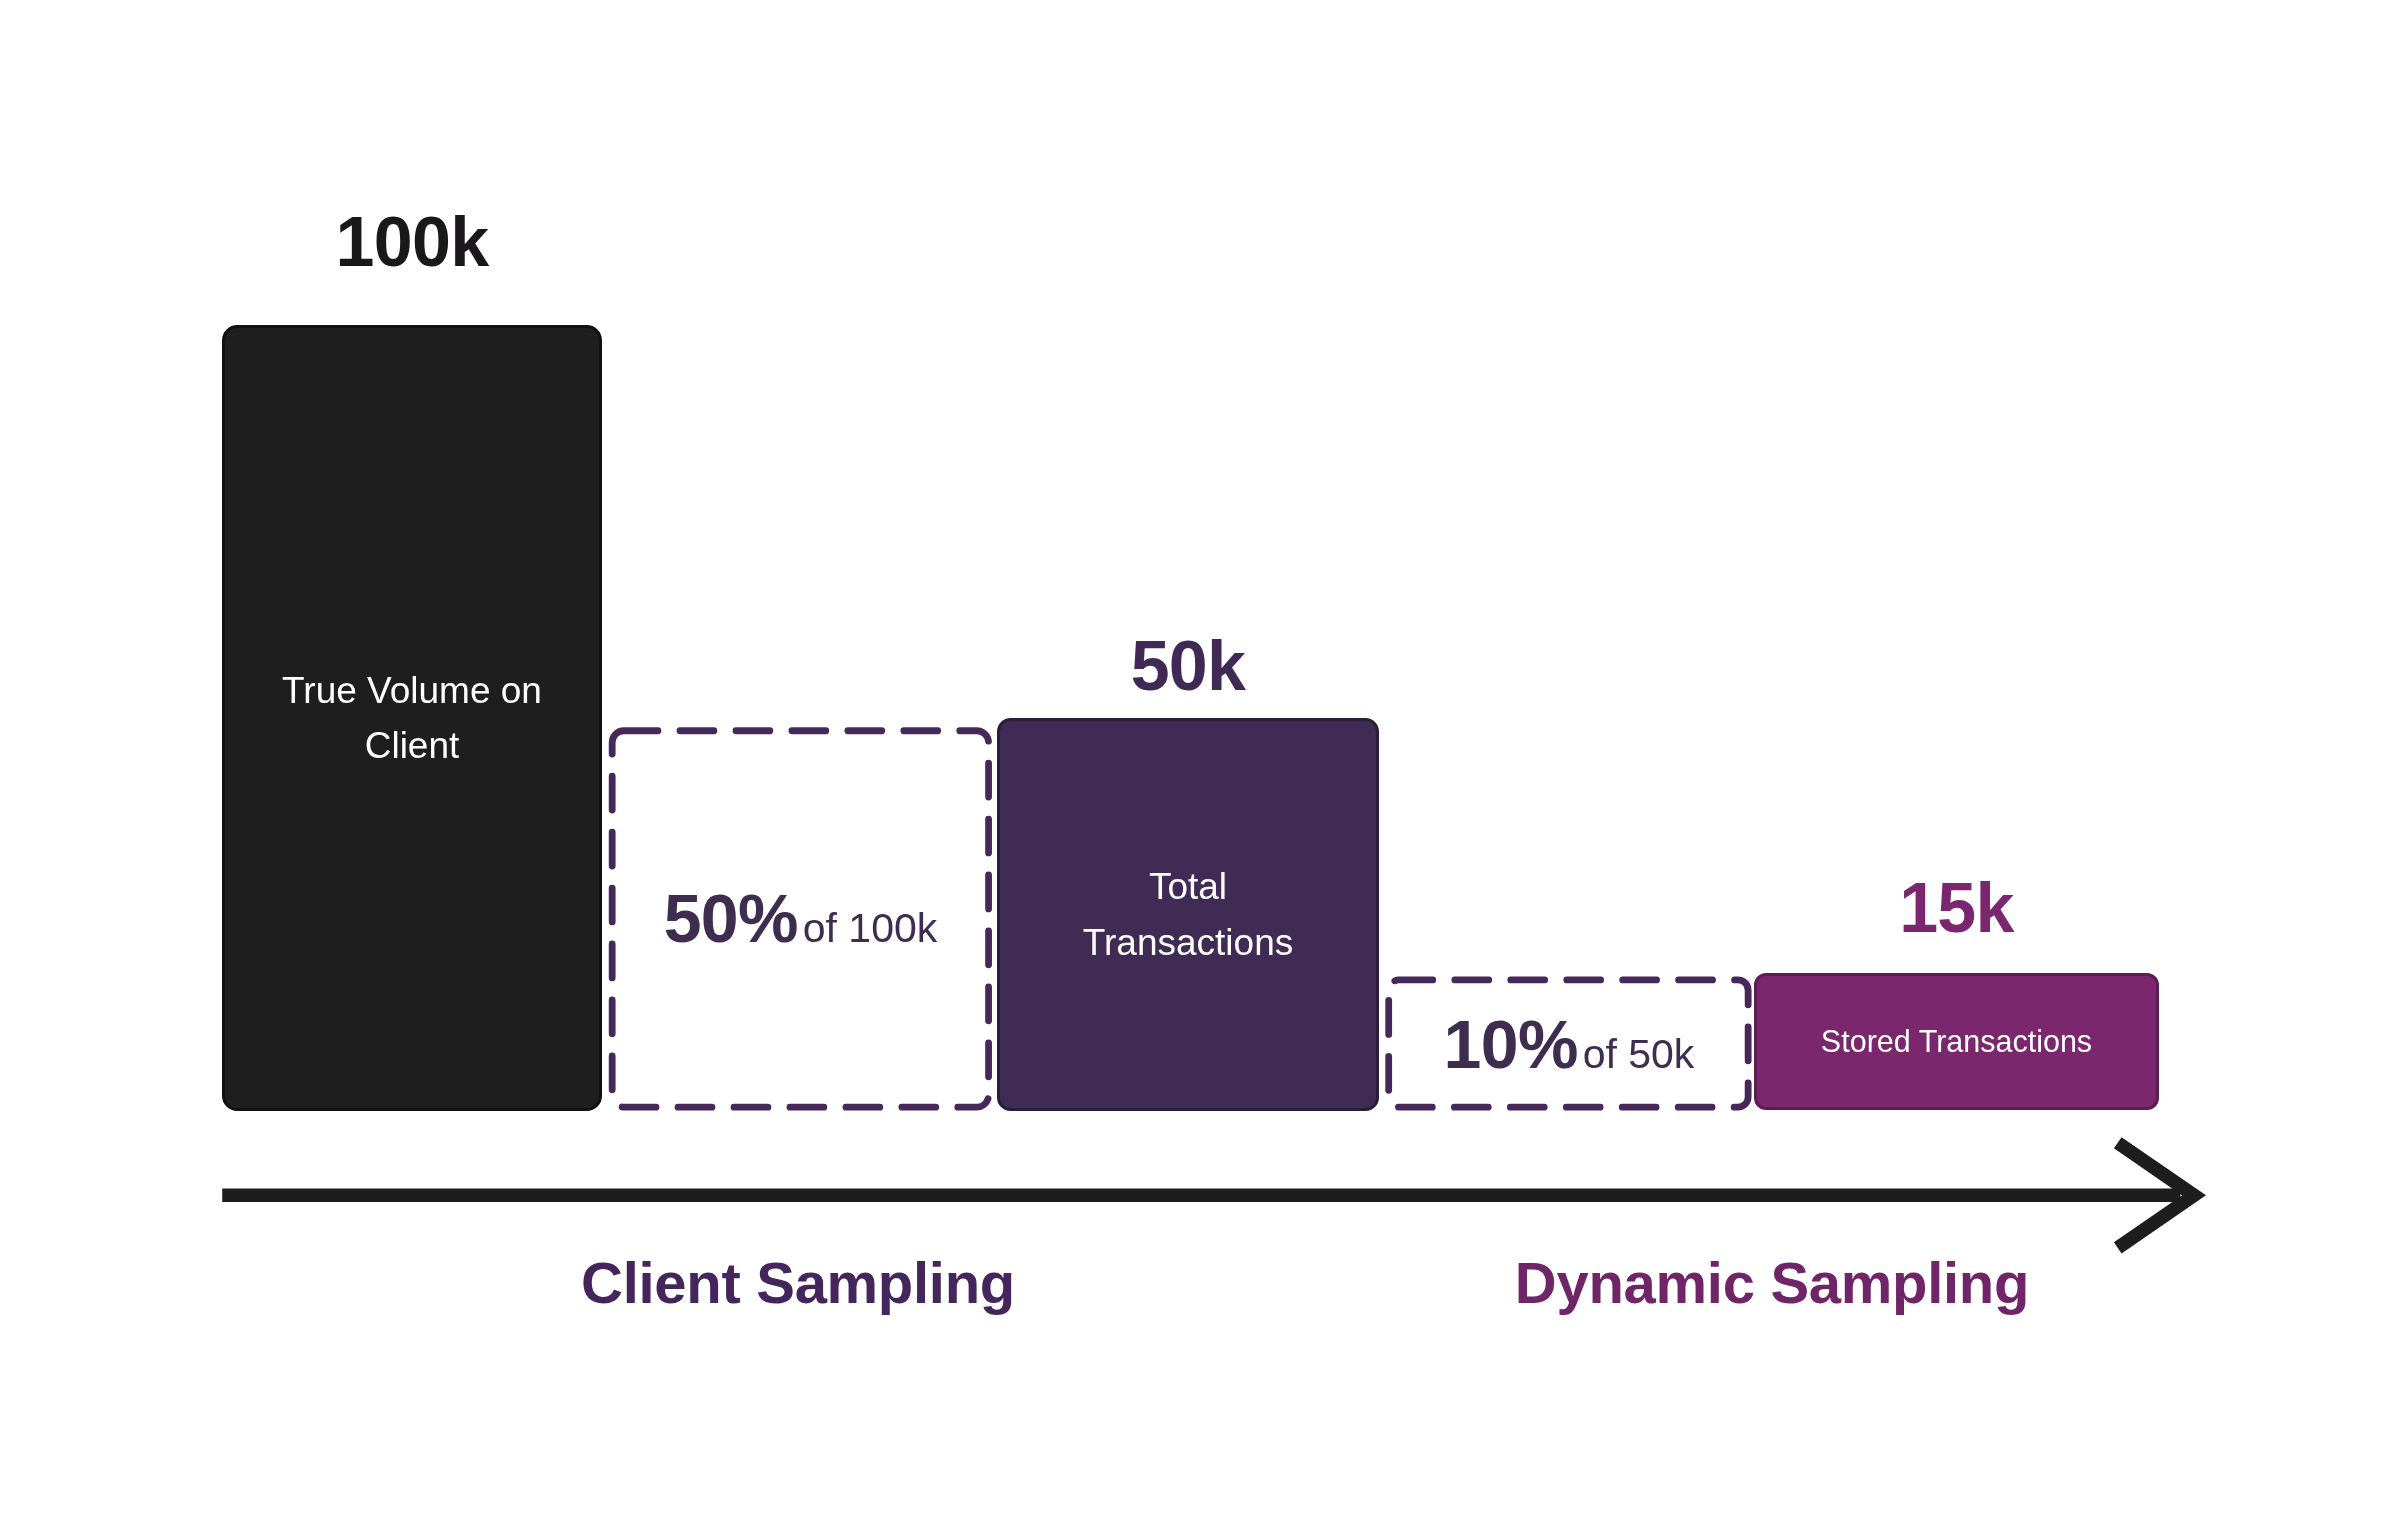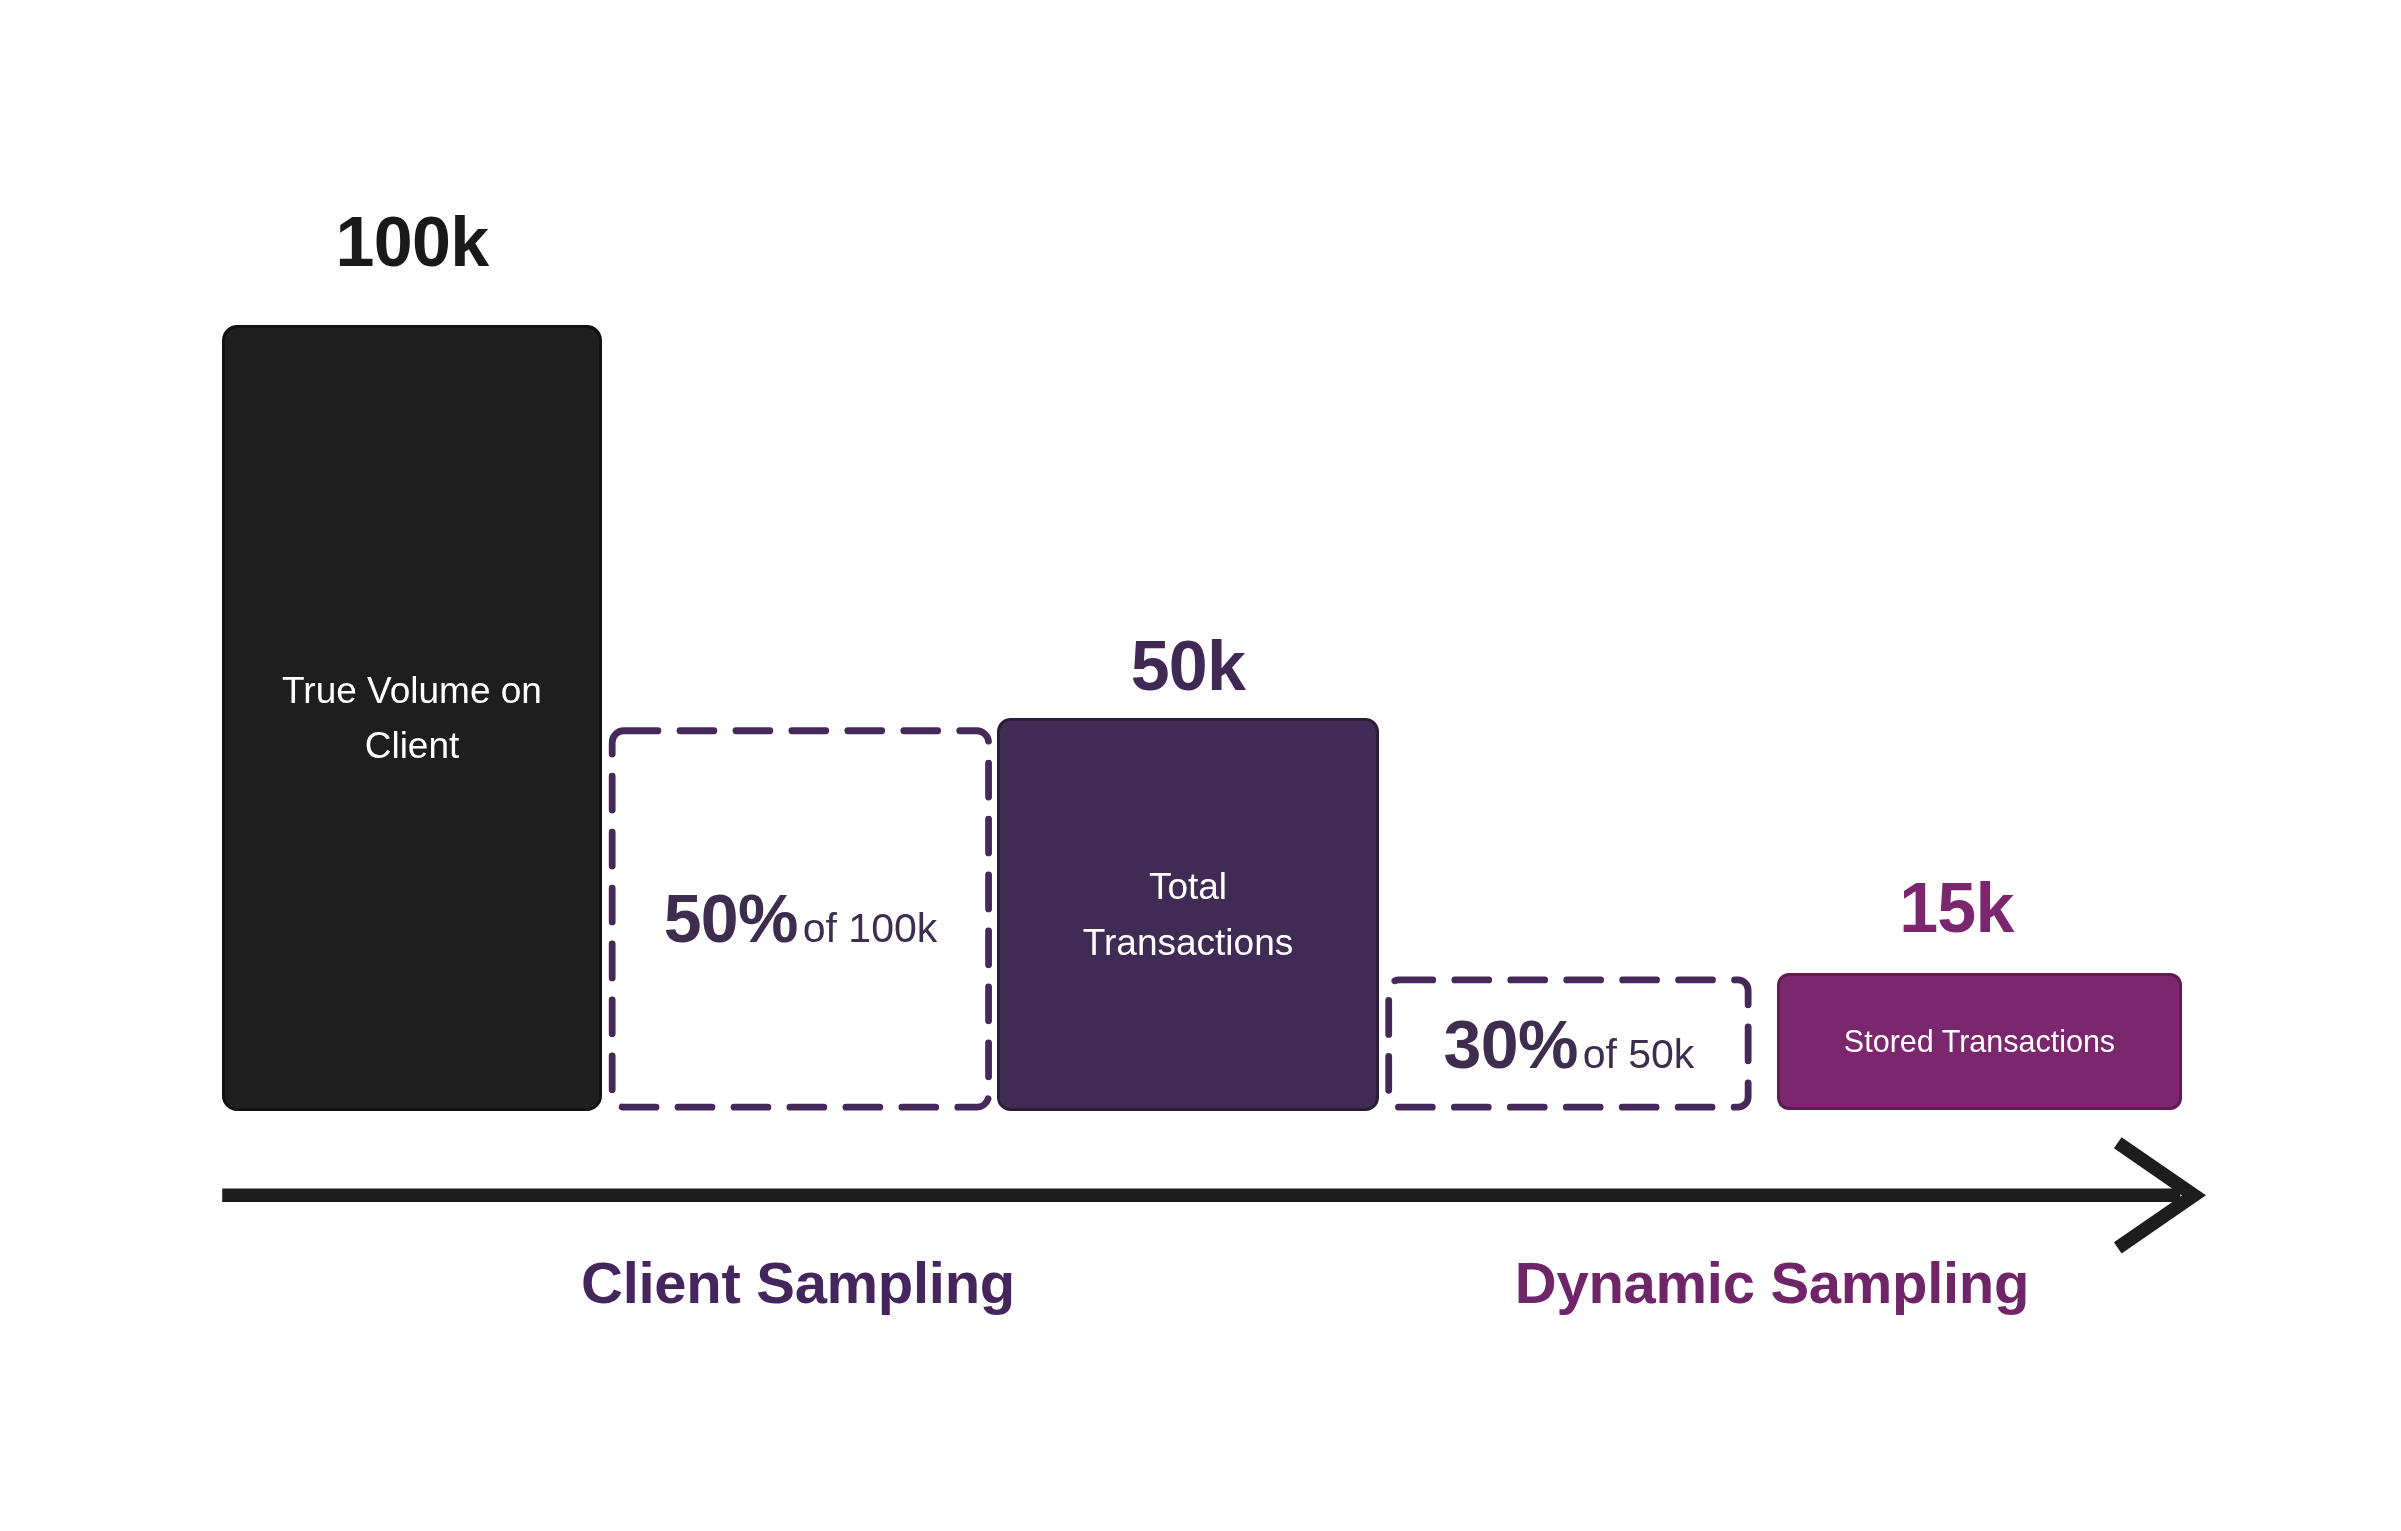--- a/index.html
+++ b/index.html
@@ -65,21 +65,20 @@
     padding: 0 51px;
   }
   .bar-stored {
     left: 1754px; top: 973px; width: 405px; height: 137px;
     background: var(--plum-bar, #7a276d);
     border: 3.4px solid var(--plum-bar-border, #5e1b54);
     border-radius: 12px;
     font-size: 30.5px;
     line-height: 1.4;
     padding: 0 59px;
-    margin-left: 23px;
   }
   .value-label {
     position: absolute;
     display: flex;
     align-items: flex-end;
     justify-content: center;
     font-size: 70px;
     font-weight: 700;
     letter-spacing: -0.01em;
   }
@@ -153,21 +152,21 @@
 
   <div class="rate-text rate-client">
     <span class="rate-inner">
       <span class="rate-big">50%</span>
       <span class="rate-small">of 100k</span>
     </span>
   </div>
 
   <div class="rate-text rate-dynamic">
     <span class="rate-inner">
-      <span class="rate-big">30%</span>
+      <span class="rate-big">10%</span>
       <span class="rate-small">of 50k</span>
     </span>
   </div>
 
   <div class="stage-caption stage-client">
     <span>Client Sampling</span>
   </div>
 
   <div class="stage-caption stage-dynamic">
     <span>Dynamic Sampling</span>

